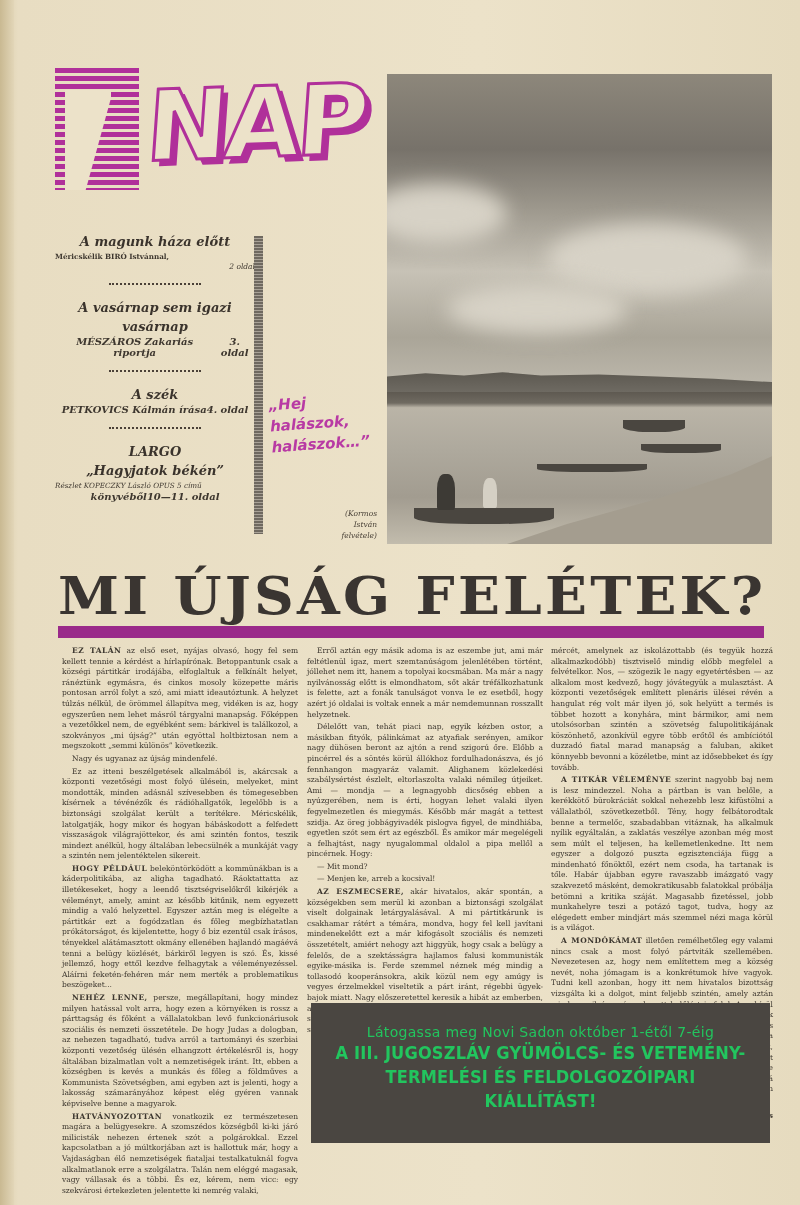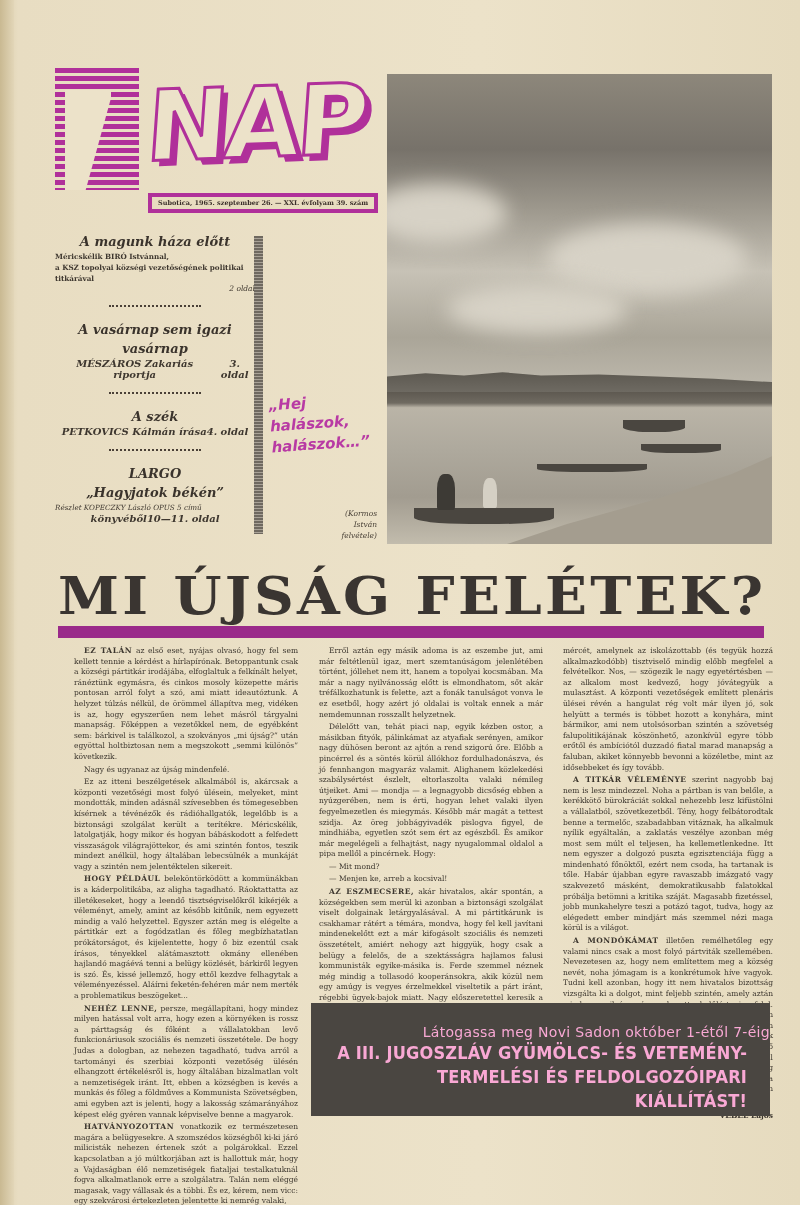--- a/index.html
+++ b/index.html
@@ -47,52 +47,48 @@
   .boat{position:absolute;background:#4a4640;border-radius:0 0 40% 40%;}
   .person{position:absolute;background:#3d3a35;border-radius:40% 40% 10% 10%;}
   .person.light{background:#d5d0c4;}
 
   
   .headline{position:absolute;left:58px;top:566px;width:722px;font-family:"DejaVu Serif",serif;font-weight:bold;font-size:52px;line-height:60px;letter-spacing:3px;color:#3a3531;white-space:nowrap;transform:scaleX(1.06);transform-origin:left;}
   .magbar{position:absolute;left:58px;top:626px;width:706px;height:12px;background:#9a2a8a;}
 
   
   .col{position:absolute;top:646px;font-size:7.5px;line-height:10.6px;text-align:justify;color:#3c362e;}
-  .col p{margin:0 0 2px 12px;text-indent:10px;}
+  .col p{margin:0 0 2px 0;text-indent:10px;}
   .col .lead{font-weight:bold;letter-spacing:0.5px;}
   .c1{left:62px;width:236px;}
   .c2{left:307px;width:236px;}
   .c3{left:551px;width:222px;}
   .sig{text-align:right;font-weight:bold;margin-top:5px;}
 
   
-  .ad{position:absolute;left:311px;top:1003px;width:459px;height:113px;background:#4a4641;color:#f9a8d4;text-align:right;font-family:"DejaVu Sans",sans-serif;}
+  .ad{position:absolute;left:311px;top:1003px;width:459px;height:140px;background:#4a4641;color:#22c55e;text-align:center;font-family:"DejaVu Sans",sans-serif;}
   .ad-l1{font-size:14px;line-height:18px;margin-top:20px;letter-spacing:0.3px;}
   .ad-l2,.ad-l3{font-weight:bold;font-size:18px;line-height:24px;letter-spacing:0.2px;transform:scaleX(0.9);}
 </style>
 </head>
 <body>
 
 <div class="page">
   <div class="fold"></div>
 
   <div class="masthead">
     <div class="seven"></div>
     <div class="seven-cut"></div>
     <div class="nap">NAP</div>
   </div>
-  <div class="datebar">
-    <div class="datebar-inner">Subotica, 1965. szeptember 26. — XXI. évfolyam 39. szám</div>
-  </div>
 
   <div class="toc">
     <div class="toc-item">
       <div class="toc-title">A magunk háza előtt</div>
       <div class="toc-sub norm">Méricskélik BIRÓ Istvánnal,</div>
-      <div class="toc-sub norm">a KSZ topolyai községi vezetőségének politikai titkárával</div>
       <div class="toc-page">2 oldal</div>
     </div>
     <div class="sep"></div>
     <div class="toc-item">
       <div class="toc-title">A vasárnap sem igazi vasárnap</div>
       <div class="toc-line">
         <span>MÉSZÁROS Zakariás riportja</span>
         <span>3. oldal</span>
       </div>
     </div>

